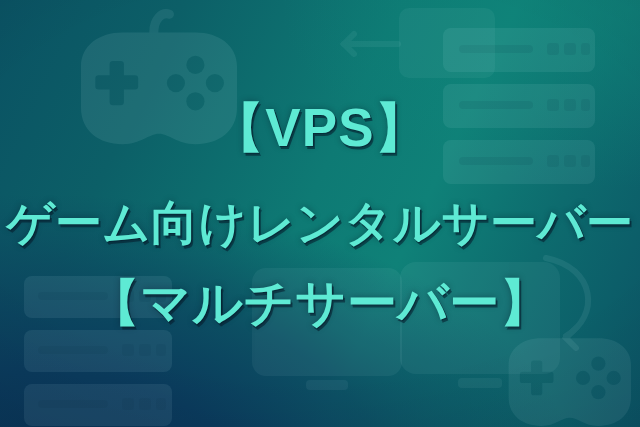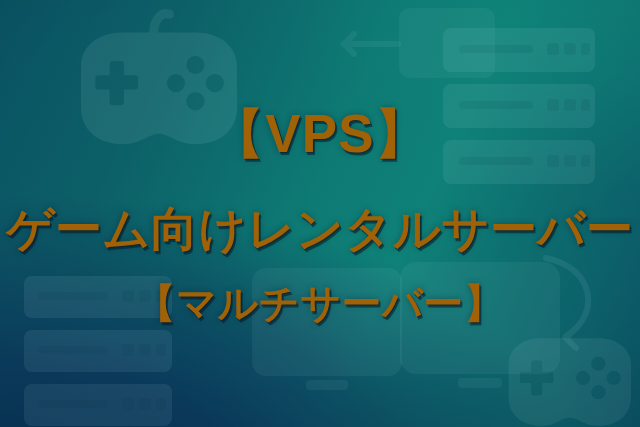--- a/index.html
+++ b/index.html
@@ -56,33 +56,33 @@
     inset: 0;
     display: flex;
     flex-direction: column;
     align-items: center;
     justify-content: center;
     gap: 2px;
     padding-top: 4px;
     box-sizing: border-box;
   }
   .line {
-    color: #a16207;
+    color: #5eead4;
     font-weight: 700;
     letter-spacing: 0.01em;
     white-space: nowrap;
     text-shadow:
        2px 3px 0 rgba(6,26,42,0.55),
        1px 1px 0 rgba(6,26,42,0.45),
        0 0 6px rgba(4,20,34,0.35);
   }
   .line-1 { font-size: 53px; line-height: 1.16; letter-spacing: 0.02em; }
   .line-2 { font-size: 47px; line-height: 1.20; margin-top: 34px; }
   .line-3 { font-size: 47px; line-height: 1.20; }
-  .line-4 { font-size: 40px; line-height: 1.22; margin-top: 20px; }
+  .line-4 { font-size: 50px; line-height: 1.22; margin-top: 20px; }
 </style>
 </head>
 <body>
 
 <div id="banner">
 
   <div class="bg-base"></div>
   <div class="bg-navy"></div>
 
   <div class="art">

